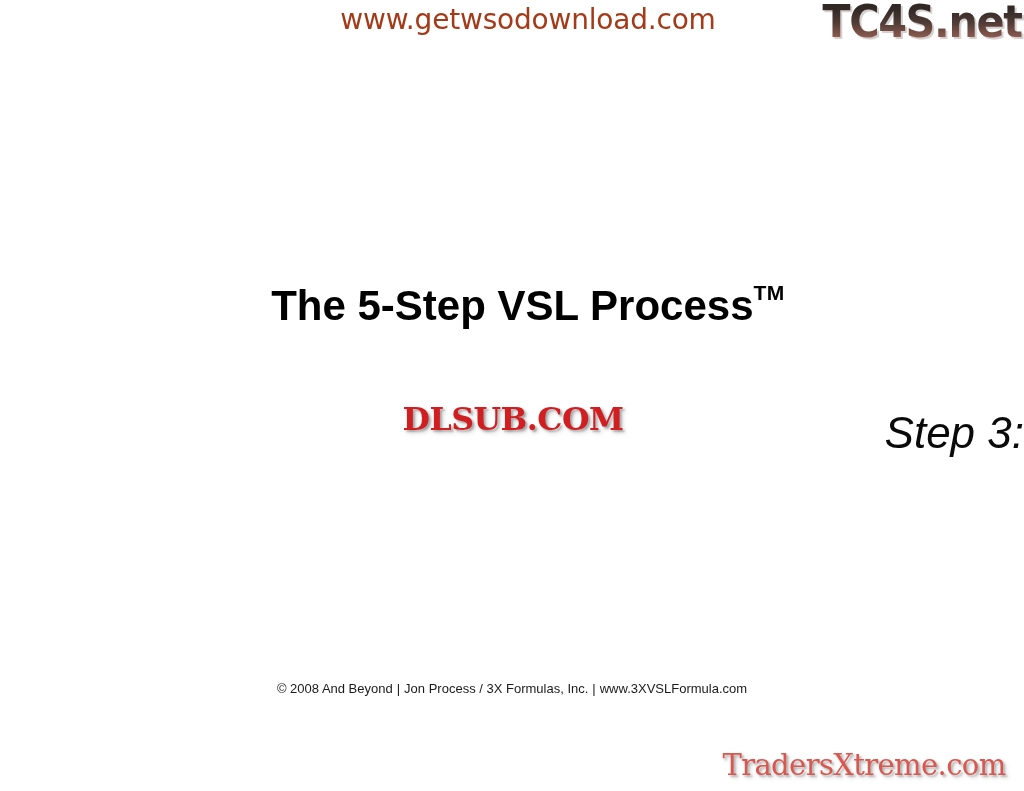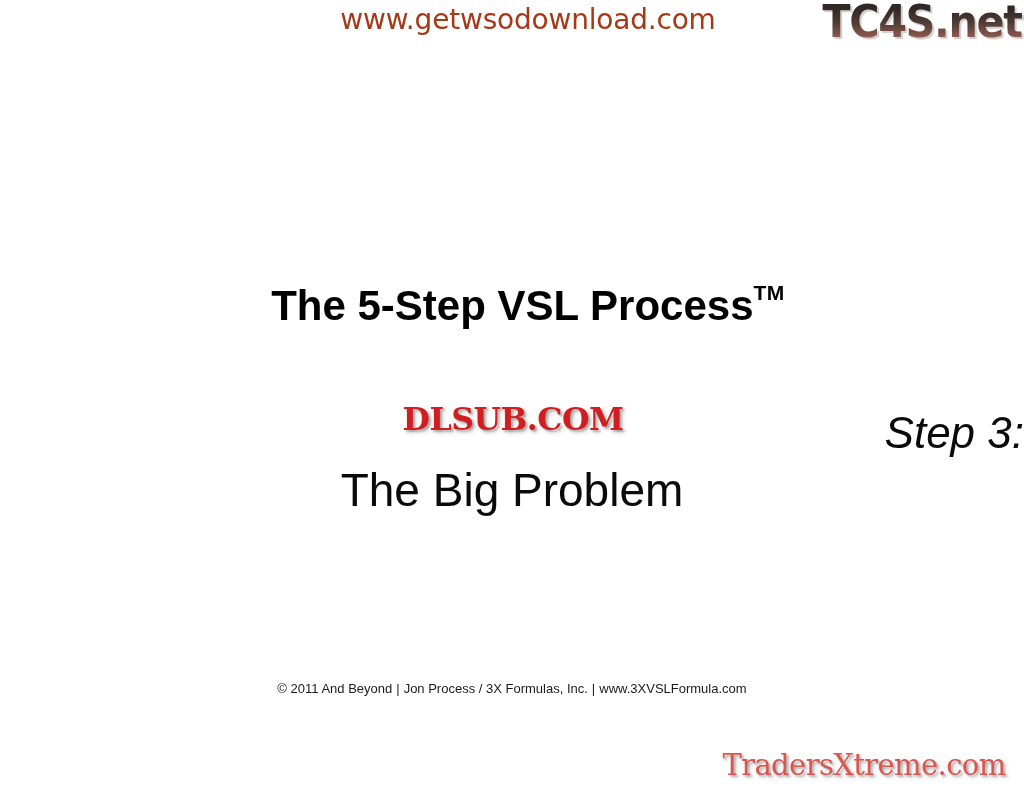--- a/index.html
+++ b/index.html
@@ -207,23 +207,22 @@
 
   <div class="main-title">
     <span>The 5-Step VSL Process</span><span class="tm">TM</span>
   </div>
 
   <div class="wm-dlsub">
     <span class="txt">DLSUB.COM</span>
   </div>
 
   <div class="subtitle-1">Step 3:</div>
-  <div class="subtitle-2">The Big Problem</div>
 
   <div class="copyright">
-    <span>© 2011 And Beyond</span><span class="sep">|</span><span>Jon Process / 3X Formulas, Inc.</span><span class="sep">|</span><span>www.3XVSLFormula.com</span>
+    <span>© 2008 And Beyond</span><span class="sep">|</span><span>Jon Process / 3X Formulas, Inc.</span><span class="sep">|</span><span>www.3XVSLFormula.com</span>
   </div>
 
   <div class="wm-traders">
     <span class="txt">TradersXtreme.com</span>
   </div>
 
 </div>
 
 </body></html>

